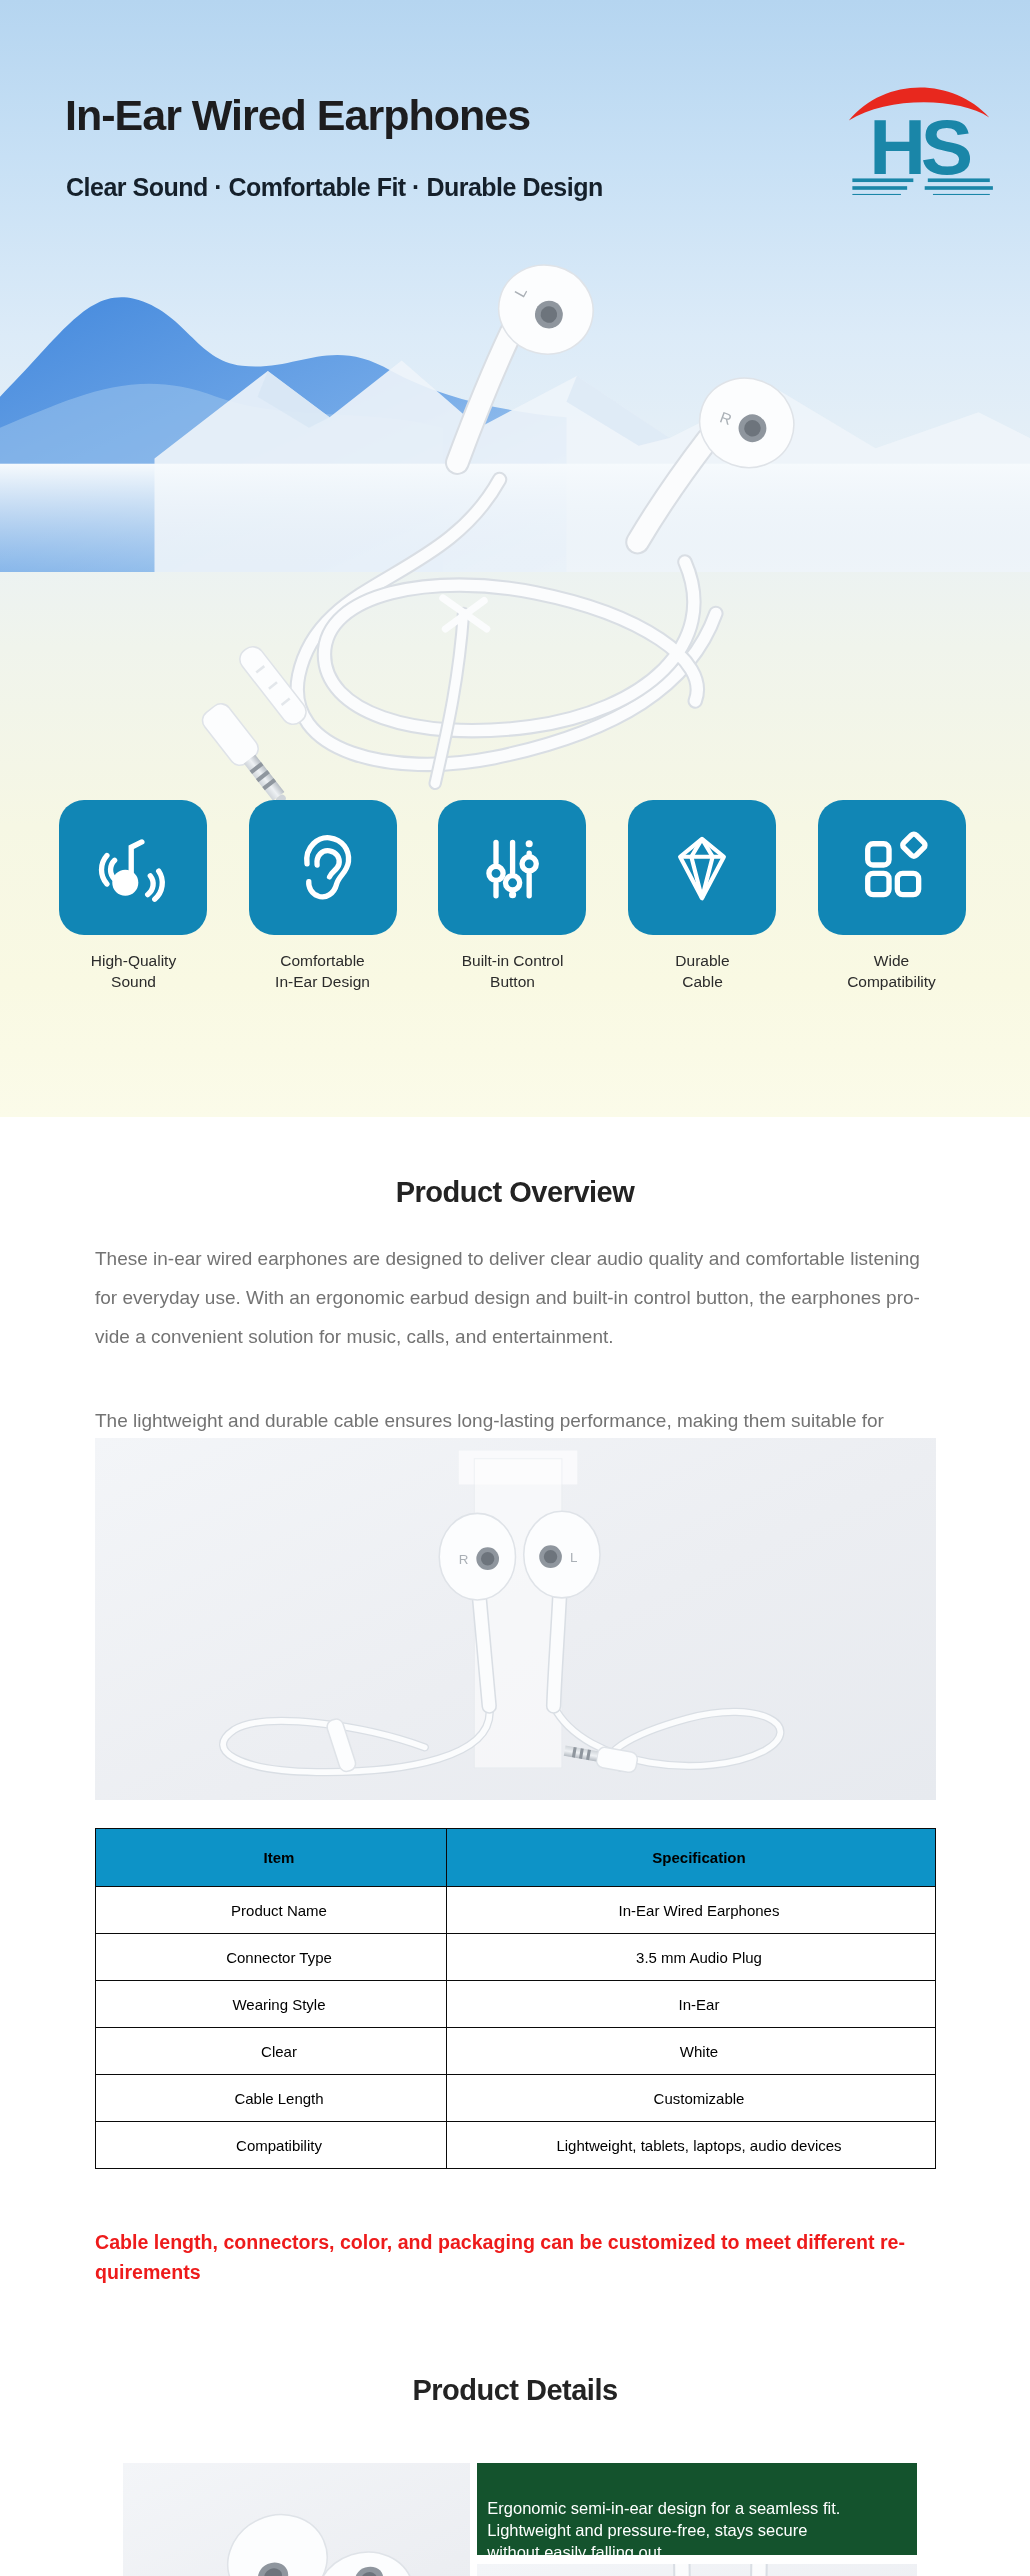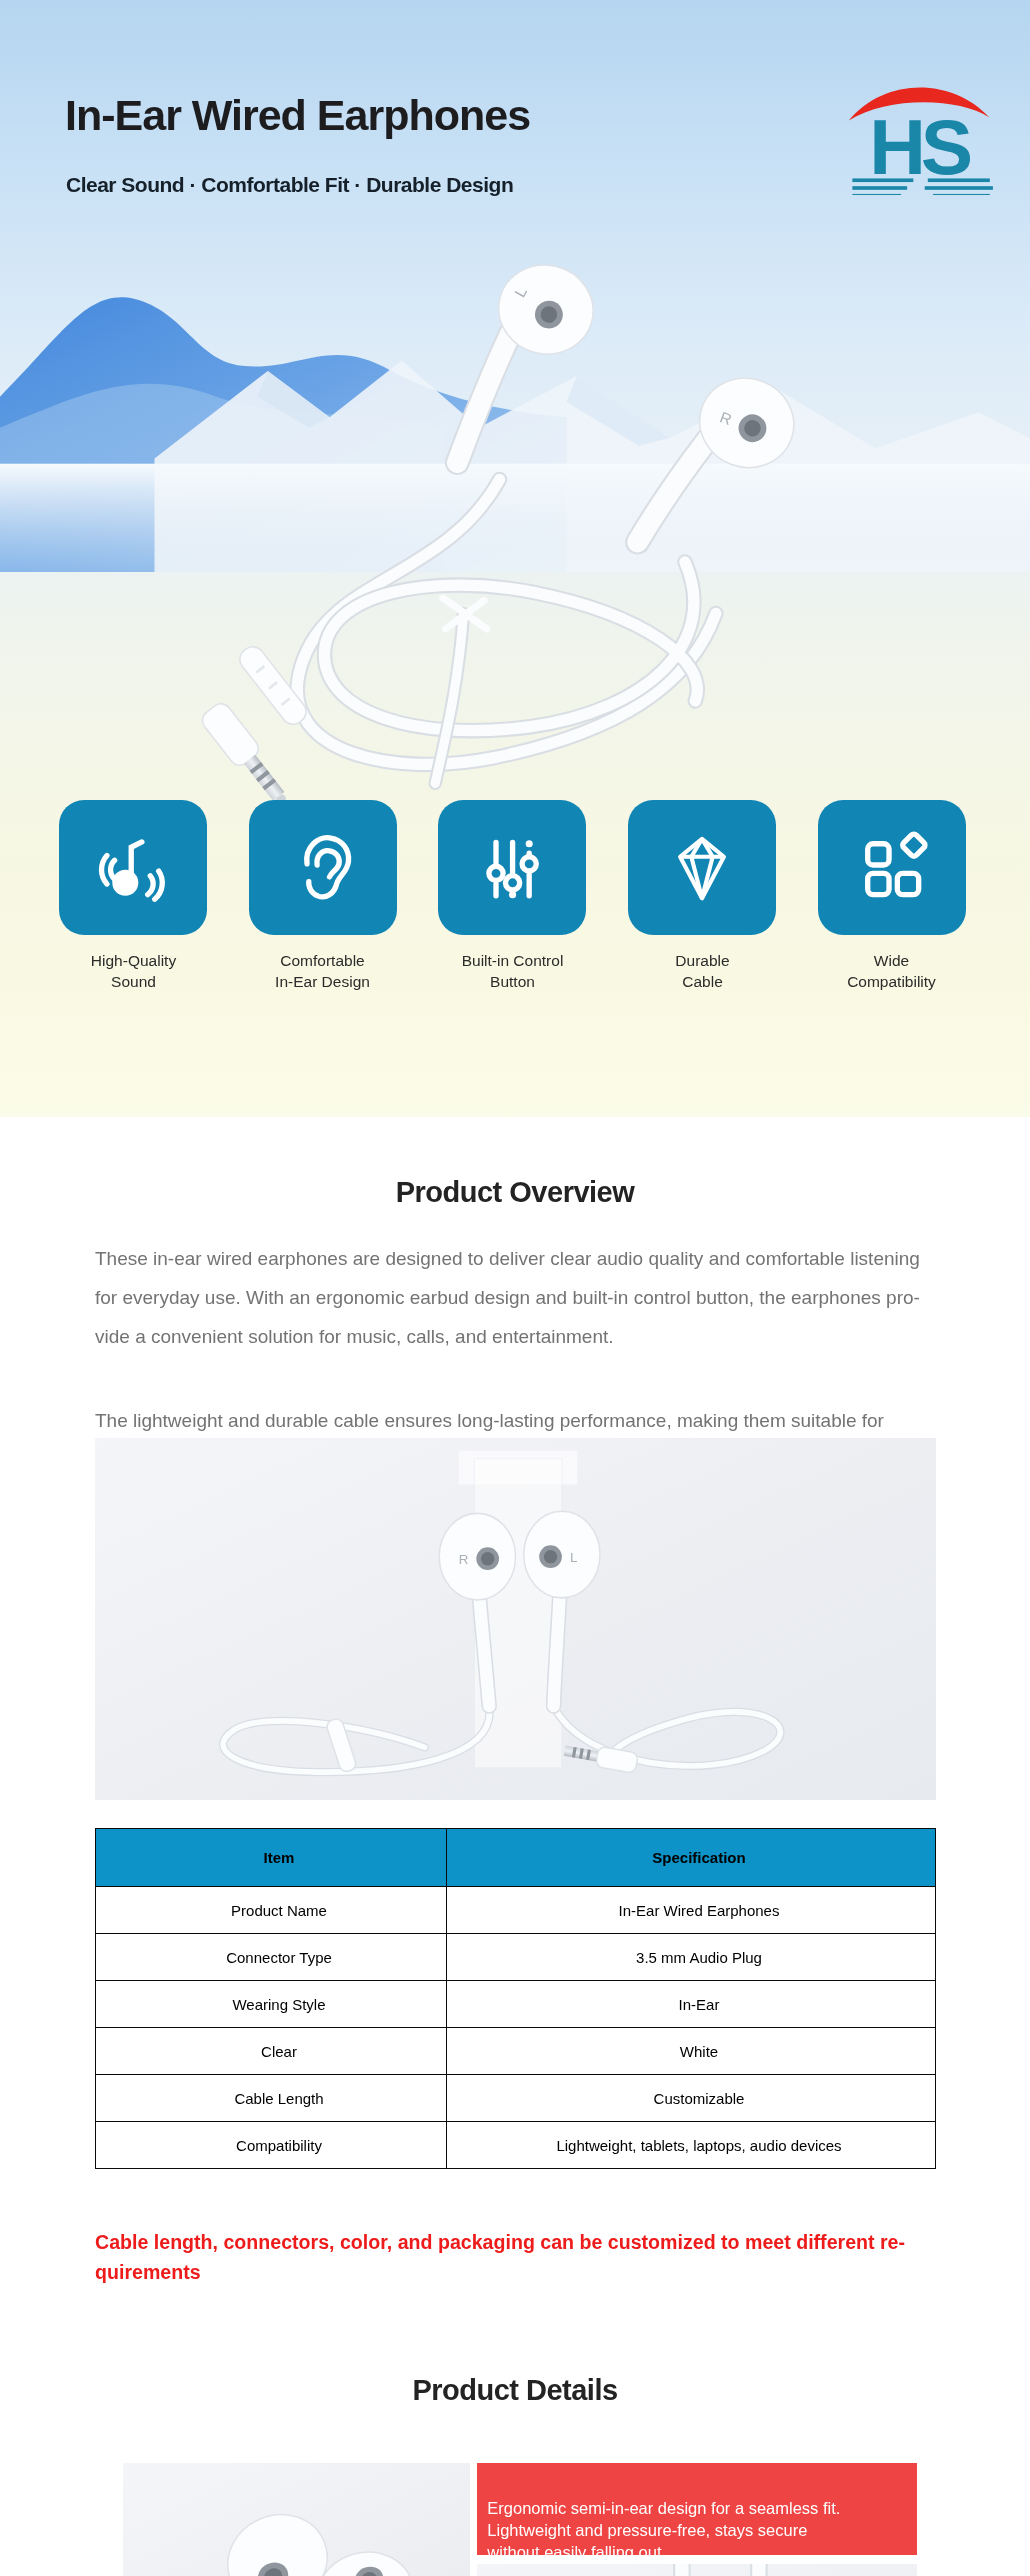--- a/index.html
+++ b/index.html
@@ -5,21 +5,21 @@
   html,body{margin:0;padding:0;background:#ffffff;}
   #page{position:relative;width:1030px;height:3503px;background:#ffffff;overflow:hidden;
         font-family:"Liberation Sans",sans-serif;}
 
   
   .hero{position:absolute;left:0;top:0;width:1030px;height:1117px;
     background:linear-gradient(180deg,#b5d5f0 0%,#c7e0f5 14%,#dcebf8 30%,#e9f1f6 45%,
                #f0f4ec 58%,#f6f7e4 74%,#f9f9e3 88%,#fbfbe9 100%);}
   .hero-title{position:absolute;left:65px;top:91px;font-size:43px;font-weight:bold;
     color:#1d1d1f;letter-spacing:-1px;white-space:nowrap;}
-  .hero-subtitle{position:absolute;left:66px;top:173px;font-size:21px;font-weight:bold;
+  .hero-subtitle{position:absolute;left:66px;top:173px;font-size:25px;font-weight:bold;
     color:#15202b;letter-spacing:-0.5px;white-space:nowrap;}
   .logo{position:absolute;left:841px;top:73px;width:155px;height:122px;}
   .mountains{position:absolute;left:0;top:242px;width:1030px;height:330px;}
   .hero-art{position:absolute;left:103px;top:222px;width:824px;height:582px;}
 
   .feature-card{position:absolute;top:800px;width:148px;height:135px;
     background:#1186b5;border-radius:25px;}
   .fc0{left:59px}.fc1{left:249px}.fc2{left:438px}.fc3{left:628px}.fc4{left:818px}
   .feature-card svg{position:absolute;left:50%;top:50%;width:77px;height:77px;
     transform:translate(-50%,-50%);}
@@ -47,21 +47,21 @@
   .spec-table th,.spec-table td{border:1px solid #0a0a0a;text-align:center;vertical-align:middle;
     padding-left:17px;font-size:15px;color:#000;}
   .spec-table th{background:#0d93c7;font-weight:bold;height:55px;}
   .spec-table td{height:44px;background:#ffffff;}
   .col-item{width:332px;}
 
   .note{position:absolute;left:95px;top:2227px;font-size:19.6px;font-weight:bold;
     color:#ee1b1b;line-height:30px;white-space:pre-line;}
 
   
-  .caption{position:absolute;background:#ef4444;color:#ffffff;box-sizing:border-box;
+  .caption{position:absolute;background:#14532d;color:#ffffff;box-sizing:border-box;
     white-space:pre-line;}
   #det-cap-fit{left:477px;top:2463px;width:440px;height:92px;padding:12.4px 10.3px;
     font-size:16.5px;line-height:22px;}
   #det-img-1{left:123px;top:2463px;width:347px;height:295px;}
   #det-img-2{left:477px;top:2564px;width:440px;height:399px;}
   .photo-frame svg{display:block;width:100%;height:100%;}
 
   
   .cable-under{fill:none;stroke:#d9dee4;stroke-linecap:round;}
   .cable-over{fill:none;stroke:#fbfcfd;stroke-linecap:round;}

